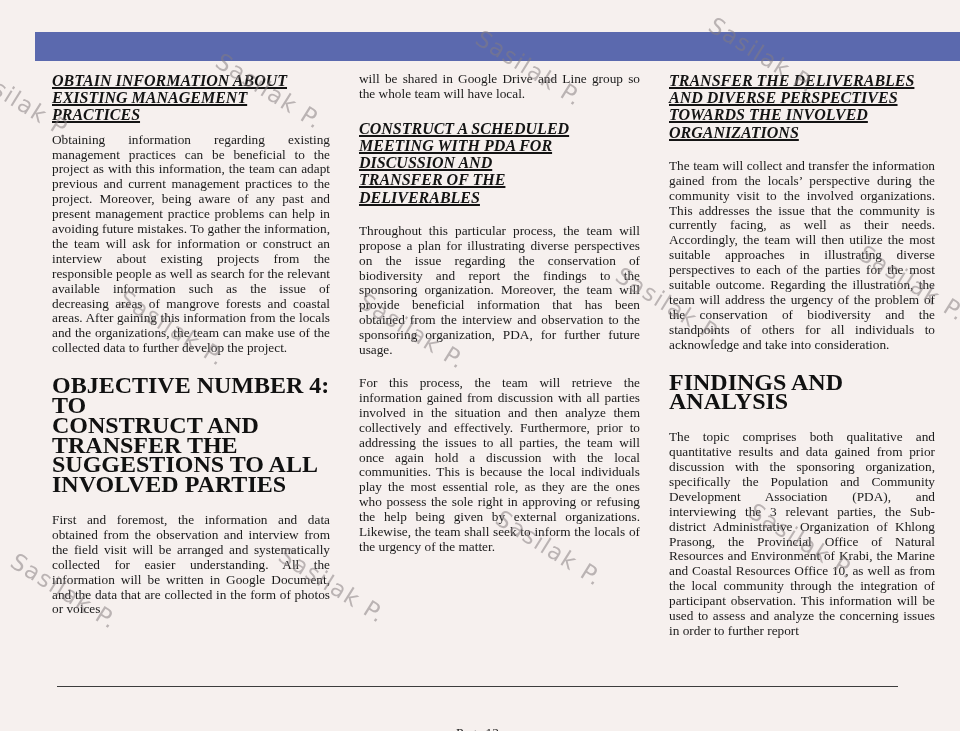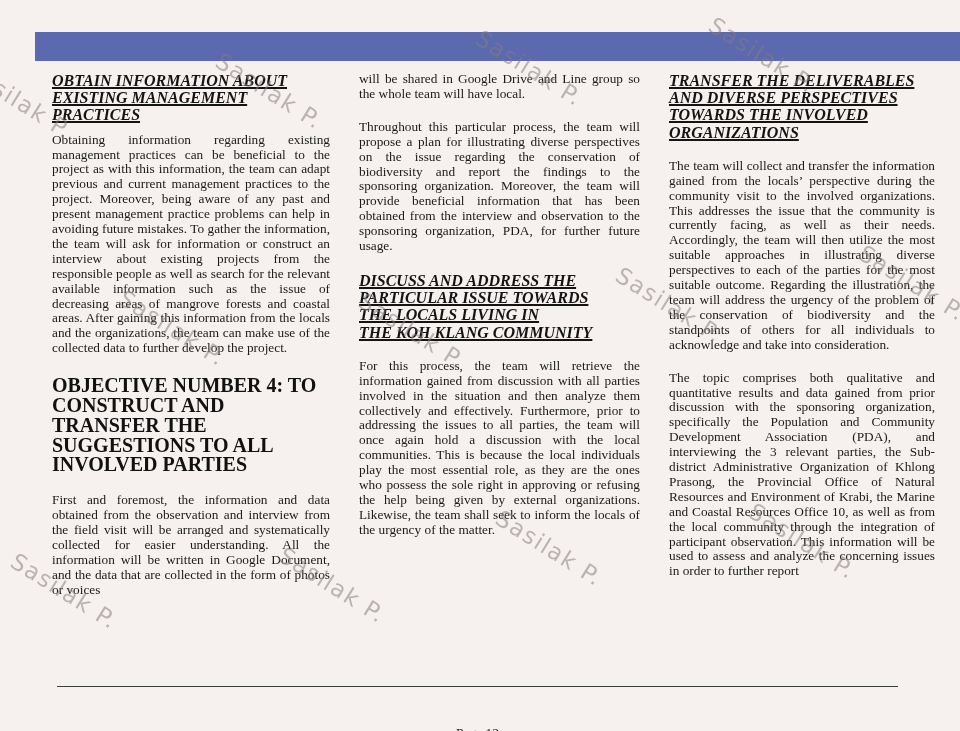--- a/index.html
+++ b/index.html
@@ -25,21 +25,21 @@
   .col3{width:266px;}
   .sub{
     font-style:italic;font-weight:700;
     font-size:16px;line-height:17.2px;
     text-decoration:underline;
     text-decoration-thickness:1.5px;
     white-space:pre-line;
     margin:0 0 9px 0;color:#141414;
   }
   .head{
-    font-weight:700;font-size:20px;line-height:19.8px;
+    font-weight:700;font-size:24px;line-height:19.8px;
     white-space:pre-line;
     margin:20px 0 5px 0;color:#111;
   }
   .body-par{
     font-size:13.3px;line-height:14.9px;
     text-align:justify;text-align-last:left;
     margin:0 0 10px 0;
   }
   .mt{margin-top:18px;}
   .footer-rule{
@@ -74,34 +74,36 @@
     <div class="head">OBJECTIVE NUMBER 4: TO
 CONSTRUCT AND
 TRANSFER THE
 SUGGESTIONS TO ALL
 INVOLVED PARTIES</div>
     <div class="body-par mt">First and foremost, the information and data obtained from the observation and interview from the field visit will be arranged and systematically collected for easier understanding. All the information will be written in Google Document, and the data that are collected in the form of photos or voices</div>
   </div>
 
   <div class="col col2">
     <div class="body-par">will be shared in Google Drive and Line group so the whole team will have local.</div>
+    <div class="sub mt">CONSTRUCT A SCHEDULED
+MEETING WITH PDA FOR
+DISCUSSION AND
+TRANSFER OF THE
+DELIVERABLES</div>
     <div class="body-par mt">Throughout this particular process, the team will propose a plan for illustrating diverse perspectives on the issue regarding the conservation of biodiversity and report the findings to the sponsoring organization. Moreover, the team will provide beneficial information that has been obtained from the interview and observation to the sponsoring organization, PDA, for further future usage.</div>
-    <div class="sub mt">DISCUSS AND ADDRESS THE
-PARTICULAR ISSUE TOWARDS
-THE LOCALS LIVING IN
-THE KOH KLANG COMMUNITY</div>
     <div class="body-par mt">For this process, the team will retrieve the information gained from discussion with all parties involved in the situation and then analyze them collectively and effectively. Furthermore, prior to addressing the issues to all parties, the team will once again hold a discussion with the local communities. This is because the local individuals play the most essential role, as they are the ones who possess the sole right in approving or refusing the help being given by external organizations. Likewise, the team shall seek to inform the locals of the urgency of the matter.</div>
   </div>
 
   <div class="col col3">
     <div class="sub">TRANSFER THE DELIVERABLES
 AND DIVERSE PERSPECTIVES
 TOWARDS THE INVOLVED
 ORGANIZATIONS</div>
     <div class="body-par mt">The team will collect and transfer the information gained from the locals’ perspective during the community visit to the involved organizations. This addresses the issue that the community is currently facing, as well as their needs. Accordingly, the team will then utilize the most suitable approaches in illustrating diverse perspectives to each of the parties for the most suitable outcome. Regarding the illustration, the team will address the urgency of the problem of the conservation of biodiversity and the standpoints of others for all individuals to acknowledge and take into consideration.</div>
+    <div class="head">FINDINGS AND ANALYSIS</div>
     <div class="body-par mt">The topic comprises both qualitative and quantitative results and data gained from prior discussion with the sponsoring organization, specifically the Population and Community Development Association (PDA), and interviewing the 3 relevant parties, the Sub-district Administrative Organization of Khlong Prasong, the Provincial Office of Natural Resources and Environment of Krabi, the Marine and Coastal Resources Office 10, as well as from the local community through the integration of participant observation. This information will be used to assess and analyze the concerning issues in order to further report</div>
   </div>
 
 </div>
 
 <div class="footer-rule"></div>
 <div class="footer-label">Page 12</div>
 
 <span class="wm" style="left:-25px;top:58px">Sasilak P.</span>
 <span class="wm" style="left:225px;top:48px">Sasilak P.</span>

